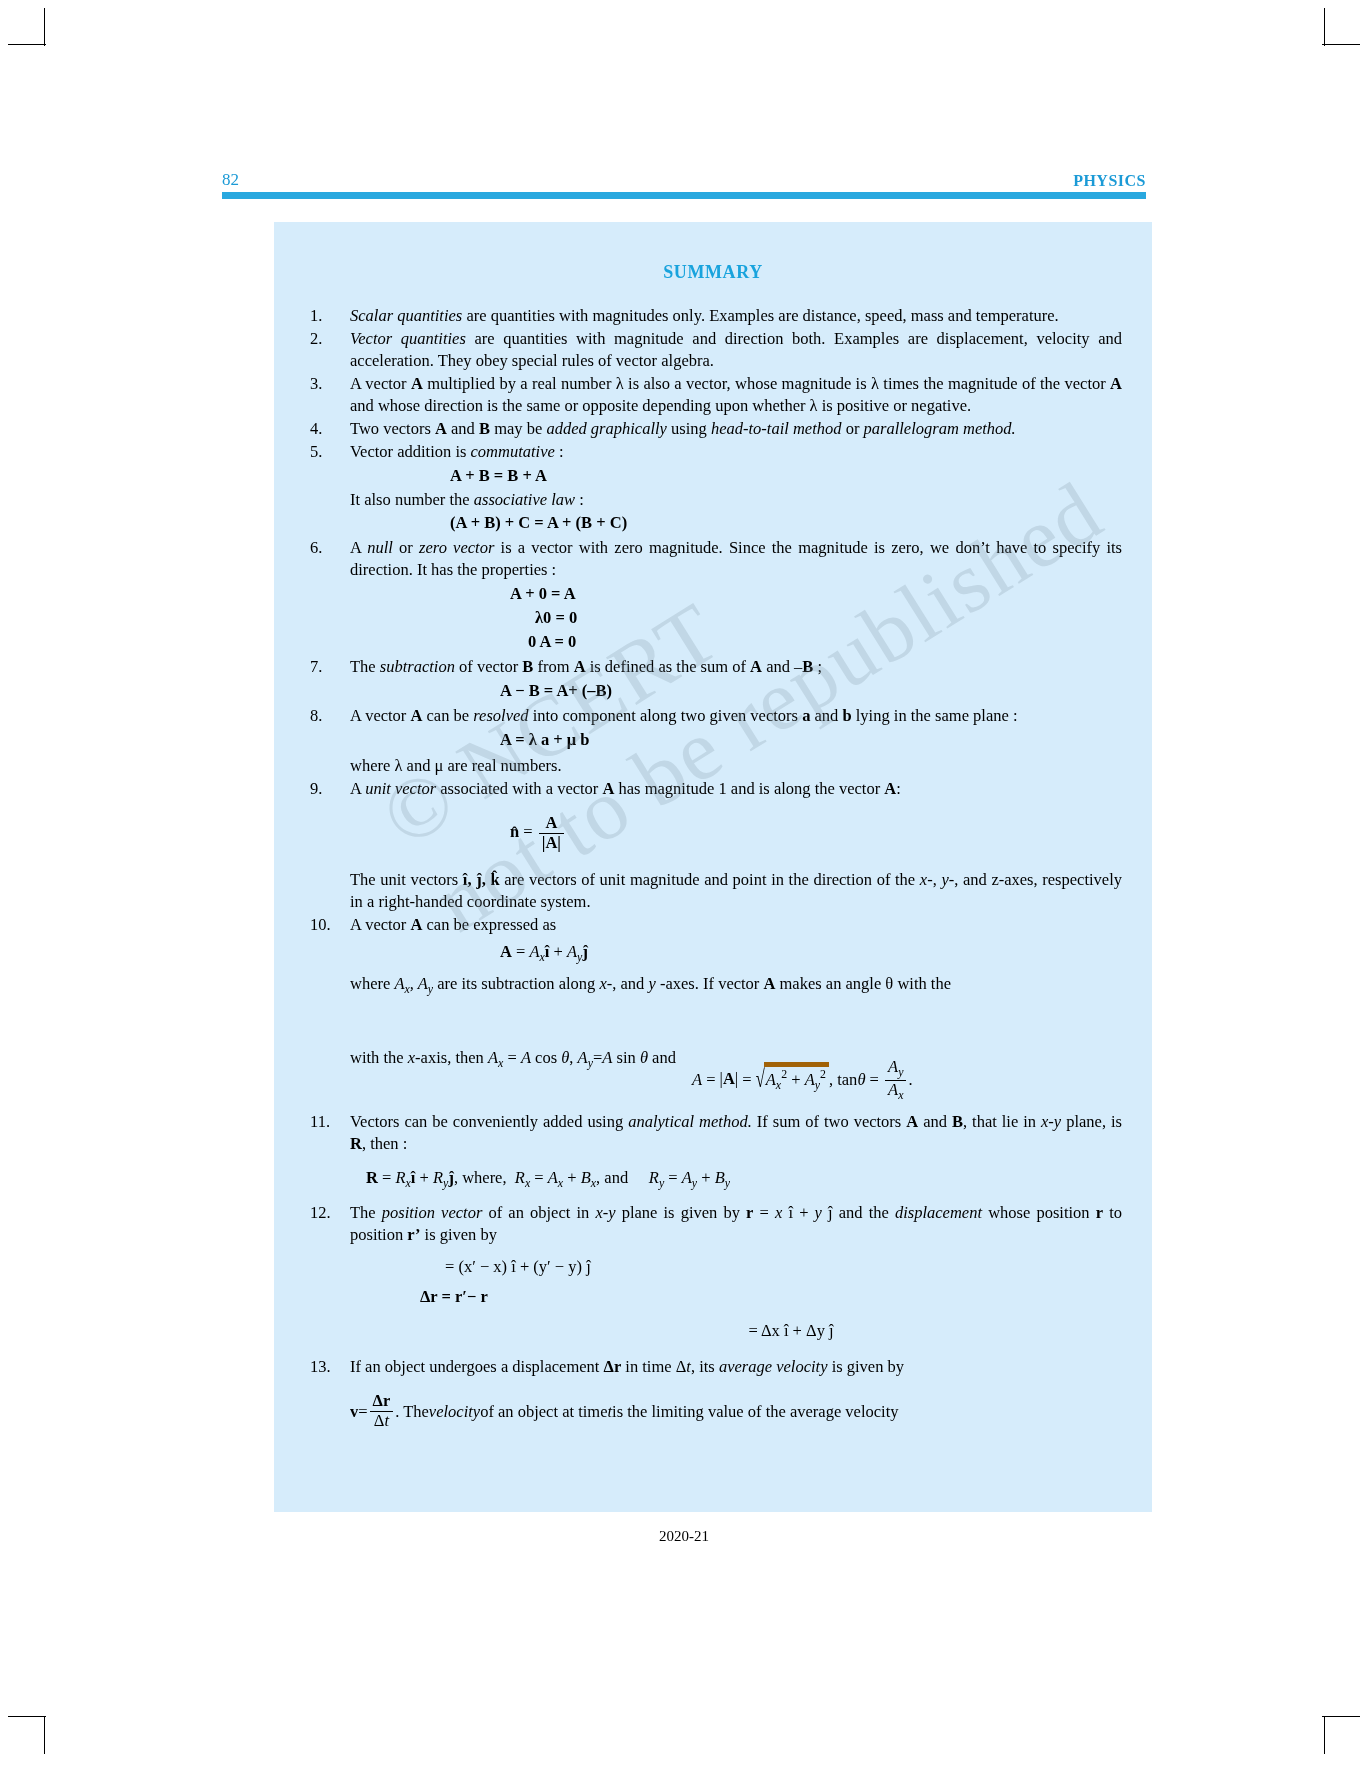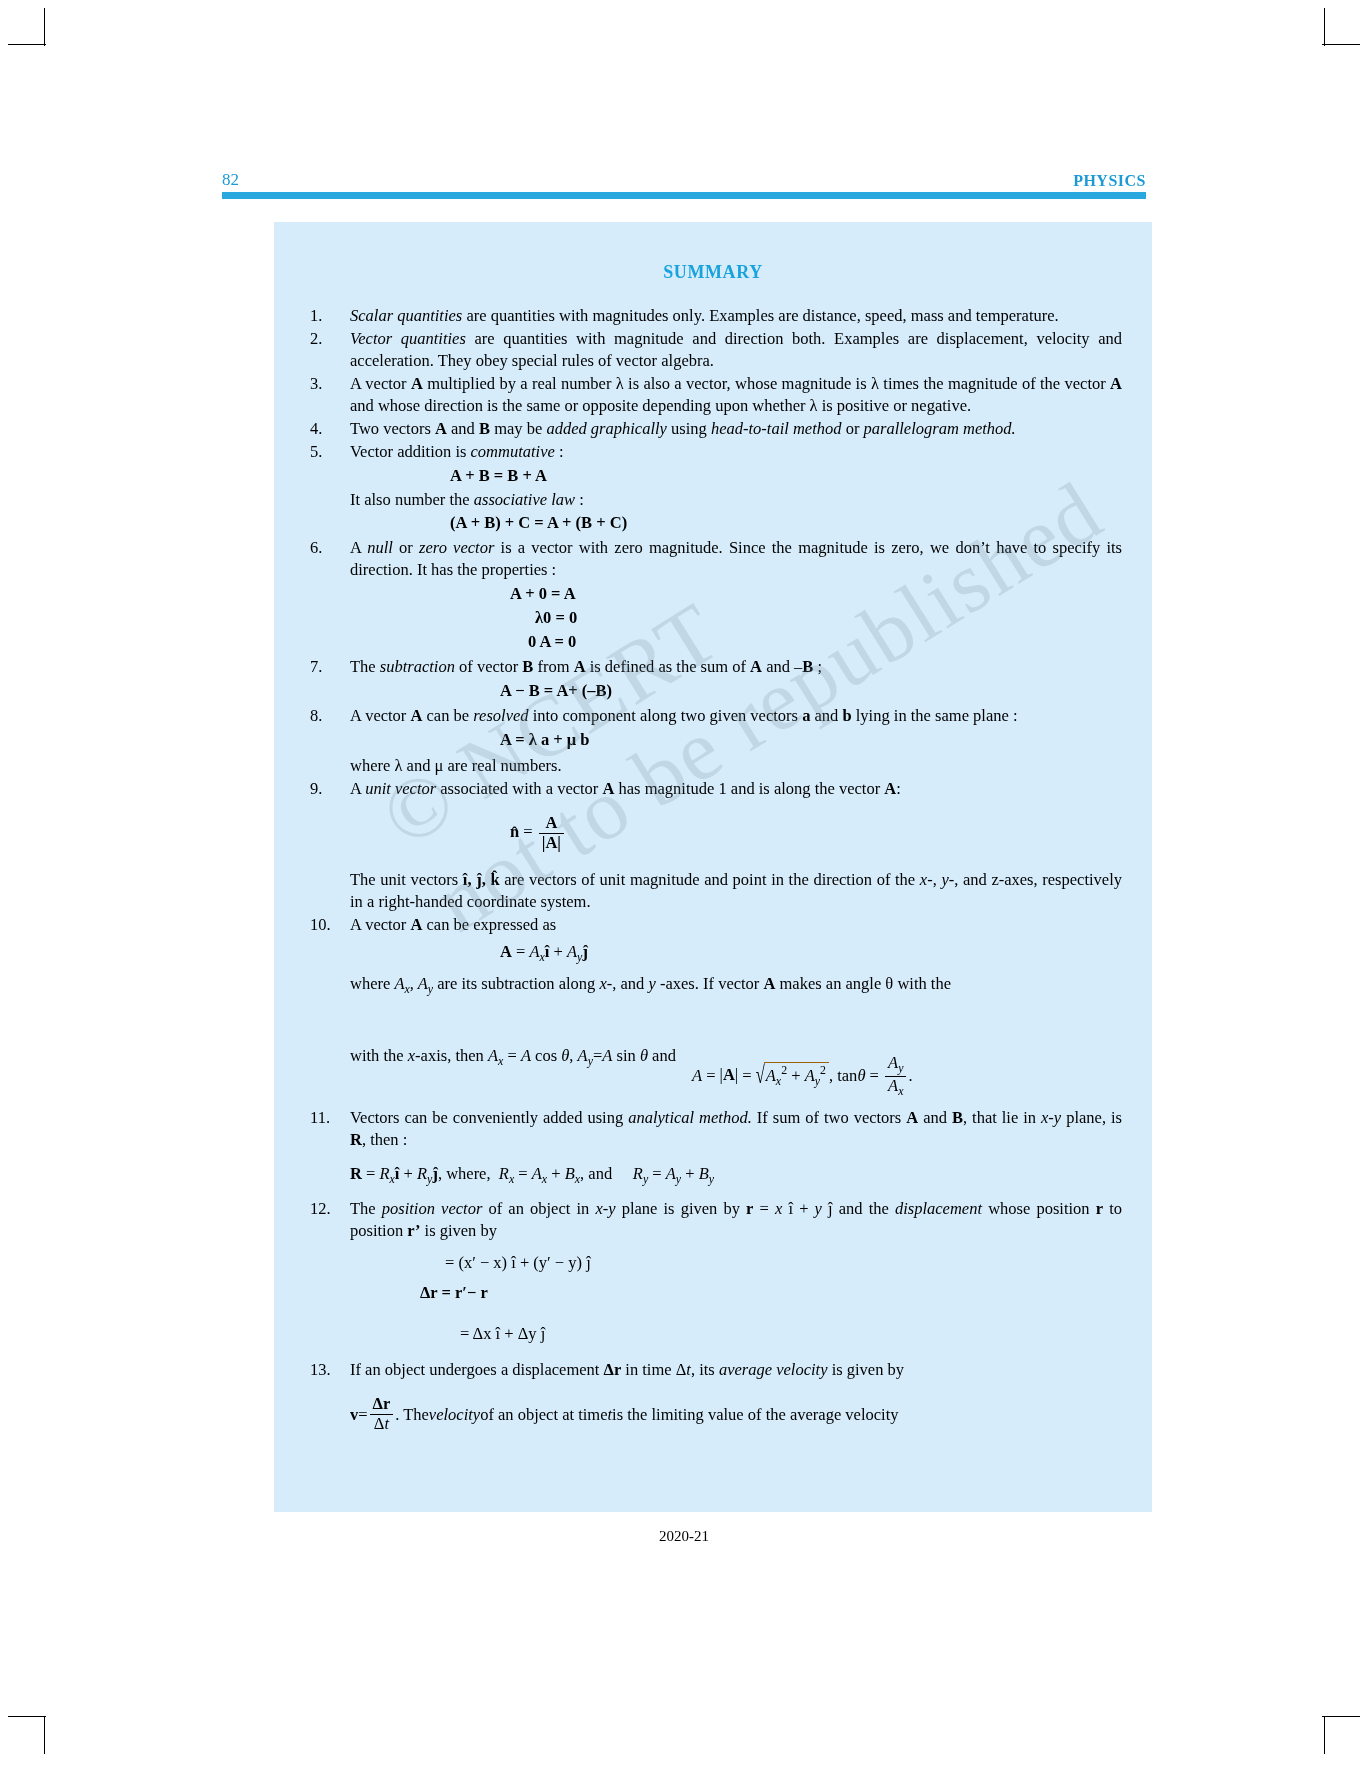--- a/index.html
+++ b/index.html
@@ -120,21 +120,21 @@
     margin: 0 2px;
   }
   .frac .n { display: block; border-bottom: 1px solid #000; padding: 0 3px; }
   .frac .d { display: block; padding: 0 3px; }
 
   .sub { font-size: 0.72em; vertical-align: sub; }
   .sup { font-size: 0.72em; vertical-align: super; }
 
   .sqrt {
     display: inline-block;
-    border-top: 1px solid #a16207;
+    border-top: 5px solid #a16207;
     padding: 0 3px 0 2px;
     margin-left: -1px;
     margin-top: 46px;
   }
   .radical { display:inline-block; transform: scaleY(1.5); }
 
   .abs { display: inline-block; }
 
   .watermark {
     position: absolute;
@@ -311,35 +311,35 @@
           </div>
         </div>
       </div>
 
       <div class="item" style="margin-top:8px;">
         <div class="num">11.</div>
         <div class="body">
           <div>
             <span>Vectors can be conveniently added using </span><i>analytical method.</i><span>  If sum of two vectors </span><b>A</b><span> and </span><b>B</b><span>, that lie in </span><i>x-y</i><span> plane, is </span><b>R</b><span>, then :</span>
           </div>
-          <div style="margin-top:12px;">
+          <div style="margin-top:12px;margin-left:16px;">
             <b>R</b> = <i>R</i><span class="sub"><i>x</i></span><b>î</b> + <i>R</i><span class="sub"><i>y</i></span><b>ĵ</b>, where,&nbsp;&nbsp;<i>R</i><span class="sub"><i>x</i></span> = <i>A</i><span class="sub"><i>x</i></span> + <i>B</i><span class="sub"><i>x</i></span>, and&nbsp;&nbsp;&nbsp;&nbsp;&nbsp;<i>R</i><span class="sub"><i>y</i></span> = <i>A</i><span class="sub"><i>y</i></span> + <i>B</i><span class="sub"><i>y</i></span>
           </div>
         </div>
       </div>
 
       <div class="item" style="margin-top:10px;">
         <div class="num">12.</div>
         <div class="body">
           <div>
             <span>The </span><i>position vector</i><span> of an object in </span><i>x-y</i><span> plane is given by </span><b>r</b><span>  =   </span><i>x</i><span> î  +  </span><i>y</i><span> ĵ  and the </span><i>displacement</i><span> whose position </span><b>r</b><span> to position </span><b>r’</b><span> is given by</span>
           </div>
           <div class="eq" style="padding-left:95px; margin-top:10px;"><span>= (x′ − x) î + (y′ − y) ĵ</span></div>
           <div class="eq" style="padding-left:70px; margin-top:8px;"><b>Δr = r′− r</b></div>
-          <div class="eq" style="padding-left:110px; margin-top:20px;"><span>=  Δx î + Δy ĵ</span></div>
+          <div class="eq" style="padding-left:110px; margin-top:13px;text-align:center;"><span>=  Δx î + Δy ĵ</span></div>
         </div>
       </div>
 
       <div class="item" style="margin-top:12px;">
         <div class="num">13.</div>
         <div class="body">
           <div>
             <span>If an object undergoes a displacement </span><b>Δr</b><span> in time Δ</span><i>t</i><span>, its </span><i>average velocity</i><span> is given by</span>
           </div>
           <div style="margin-top:14px; display:flex; align-items:center;">

